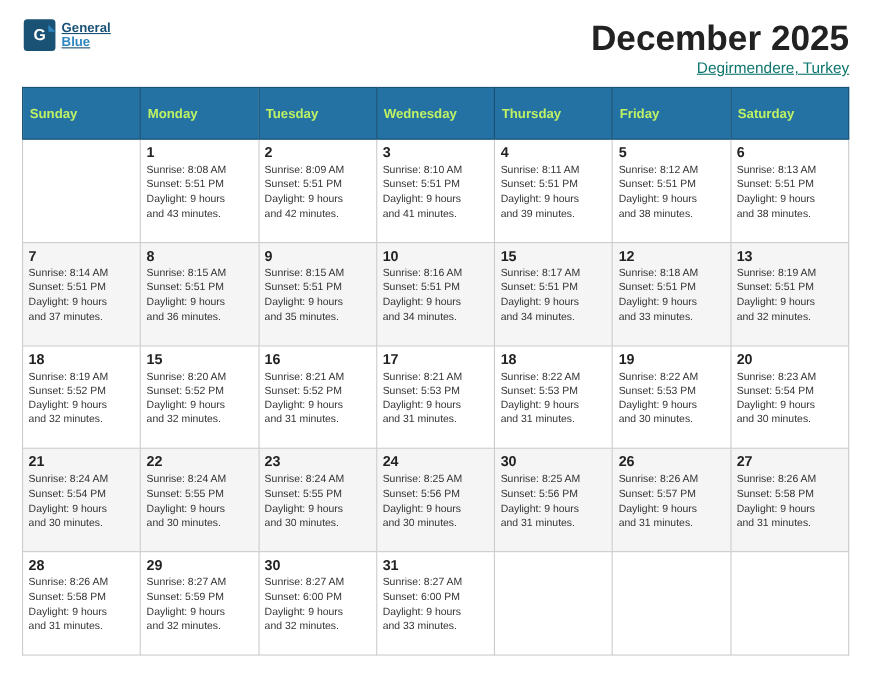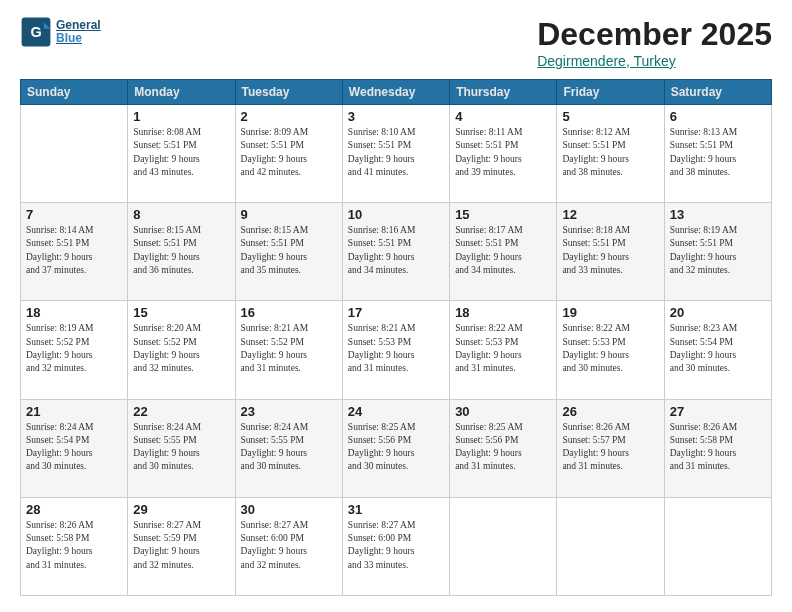--- a/index.html
+++ b/index.html
@@ -34,43 +34,44 @@
       line-height: 1.1;
       text-decoration: underline;
     }
     .logo-text .blue { color: #2e86c1; text-align: center; }
     .logo-icon {
       width: 32px;
       height: 32px;
       margin-right: 4px;
     }
     .title-block {
+      text-align: right;
     }
     .month-title {
       font-size: 32px;
       font-weight: bold;
       color: #222;
     }
     .location {
       font-size: 14px;
       color: #0f766e;
       text-decoration: underline;
     }
     .calendar {
       flex: 1;
       border: 1px solid #ccc;
       border-collapse: collapse;
       width: 100%;
       font-size: 10px;
     }
     .calendar th {
       background: #2471a3;
-      color: #e5e5e5;
+      color: #bef264;
       text-align: left;
-      padding: 5px 6px;
+      padding: 16px 6px;
       font-size: 12px;
       border: 1px solid #1a5276;
     }
     .calendar td {
       border: 1px solid #ccc;
       vertical-align: top;
       padding: 4px 5px;
       width: 14.28%;
       height: 88px;
     }
@@ -78,21 +79,20 @@
       font-size: 13px;
       font-weight: bold;
       color: #222;
       display: block;
       margin-bottom: 2px;
     }
     .day-info {
       font-size: 9.5px;
       color: #333;
       line-height: 1.4;
-      font-family: Liberation Serif, serif;
     }
     .empty-cell {
       background: #f9f9f9;
     }
     tr:nth-child(odd) td { background: #fff; }
     tr:nth-child(even) td { background: #f5f5f5; }
     .calendar thead tr th { background: #2471a3; }
   </style>
 </head>
 <body>

